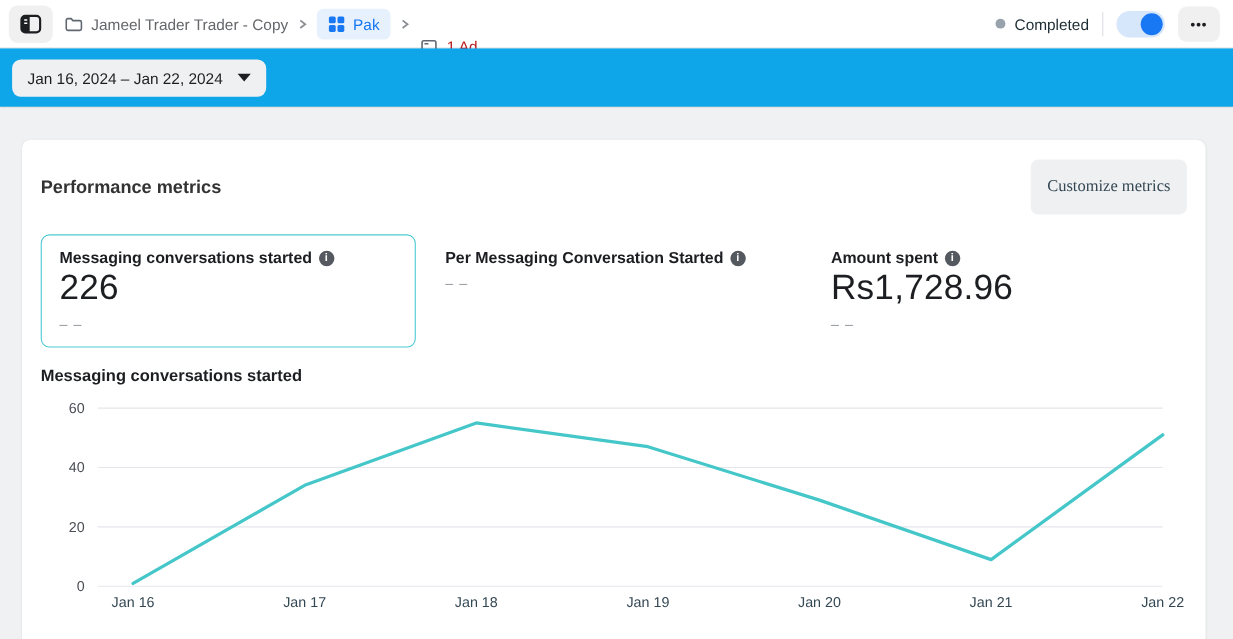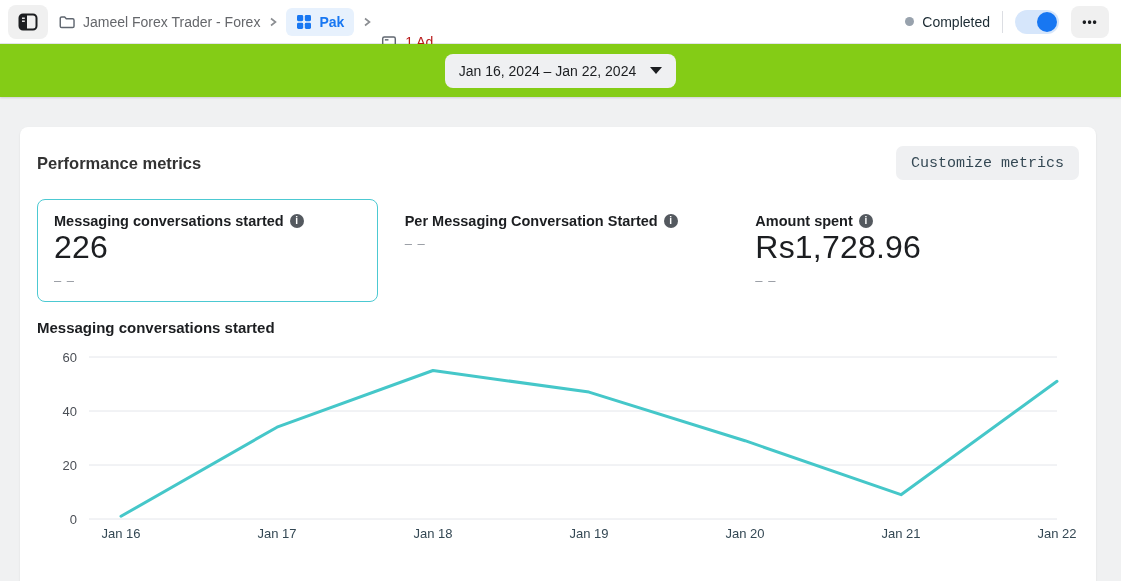--- a/index.html
+++ b/index.html
@@ -19,21 +19,21 @@
   .topbar-left { display: flex; align-items: center; gap: 10px; }
   .icon-btn {
     width: 40px; height: 34px; border: none; border-radius: 8px;
     background: #F0F0F0; display: flex; align-items: center; justify-content: center;
     cursor: pointer;
   }
   .breadcrumb { display: flex; align-items: center; gap: 8px; font-size: 14px; }
   .crumb { display: flex; align-items: center; gap: 7px; color: #65676B; cursor: pointer; }
   .crumb.pill {
     background: #E7F1FD; border-radius: 6px; padding: 6px 10px;
-    color: #1877F2; font-weight: 700;
+    color: #1877F2; font-weight: 400;
   }
   .crumb.ad-crumb { color: #b91c1c; margin-top: 41px; }
   .chev { display: flex; align-items: center; }
 
   .topbar-right { display: flex; align-items: center; gap: 12px; }
   .status { display: flex; align-items: center; gap: 8px; font-size: 14px; color: #1C2B33; }
   .status-dot { width: 9px; height: 9px; border-radius: 50%; background: #98A2AD; }
   .vdivider { width: 1px; height: 22px; background: #DCDEE3; }
   .toggle {
     width: 44px; height: 24px; border-radius: 12px; background: #D6E6FB;
@@ -44,22 +44,22 @@
     border-radius: 50%; background: #1877F2;
   }
   .more-btn {
     min-width: 38px; height: 32px; border: none; border-radius: 8px; background: #F0F0F0;
     font-size: 12px; font-weight: 700; letter-spacing: 1px; color: #1C1E21;
     cursor: pointer; display:flex; align-items:center; justify-content:center; padding: 0 8px;
   }
 
   
   .subbar {
-    height: 53px; background: #84cc16; box-shadow: 0 1px 2px rgba(0,0,0,.14);
-    display: flex; align-items: center; justify-content: center;
+    height: 53px; background: #0ea5e9; box-shadow: 0 1px 2px rgba(0,0,0,.14);
+    display: flex; align-items: center; justify-content: flex-start;
     padding: 0 11px; position: relative; z-index: 2;
   }
   .date-btn {
     height: 34px; border: none; border-radius: 8px; background: #EFF0F2;
     display: flex; align-items: center; gap: 14px; padding: 0 14px;
     font-family: "Liberation Sans", sans-serif;
     font-size: 14px; font-weight: 500; color: #1C1E21; cursor: pointer;
   }
   .caret-down {
     width: 0; height: 0; border-left: 6px solid transparent;
@@ -69,22 +69,22 @@
   
   .main { padding: 30px 25px 0 20px; }
   .card {
     width: 1076px; min-height: 470px; background: #fff; border-radius: 8px;
     box-shadow: 0 1px 2px rgba(0,0,0,.10);
     padding: 18px 17px 20px 17px;
   }
   .card-header { display: flex; align-items: center; justify-content: space-between; min-height: 36px; }
   .card-title { font-size: 16.5px; font-weight: 700; color: #333; }
   .customize-btn {
-    height: 34px; border: none; border-radius: 7px; background: #EFF0F2;
-    padding: 0 15px; font-family: Liberation Mono, monospace;
+    height: 50px; border: none; border-radius: 7px; background: #EFF0F2;
+    padding: 0 15px; font-family: Liberation Serif, serif;
     font-size: 15px; color: #344854; cursor: pointer; text-align: center;
   }
 
   
   .metrics { display: flex; gap: 10px; margin-top: 18px; }
   .metric {
     width: 345px; padding: 13px 16px; border: 1px solid transparent;
     border-radius: 8px; cursor: pointer;
   }
   .metric.selected { border-color: #4CC9D2; }
@@ -118,21 +118,21 @@
         </svg>
       </span>
     </button>
     <nav class="breadcrumb">
       <span class="crumb">
         <span style="display:flex;">
           <svg width="18" height="18" viewBox="0 0 20 20">
             <path d="M2.5 6 a1.6 1.6 0 0 1 1.6 -1.6 h3.3 l1.8 2 h7 a1.6 1.6 0 0 1 1.6 1.6 v6.6 a1.6 1.6 0 0 1 -1.6 1.6 h-12.1 a1.6 1.6 0 0 1 -1.6 -1.6 z" fill="none" stroke="#606770" stroke-width="1.6"></path>
           </svg>
         </span>
-        <span>Jameel Forex Trader - Forex</span>
+        <span>Jameel Trader Trader - Copy</span>
       </span>
       <span class="chev">
         <svg width="10" height="12" viewBox="0 0 10 12">
             <polyline points="3,2.5 7.5,6 3,9.5" fill="none" stroke="#8A8D91" stroke-width="1.6"></polyline>
           </svg>
       </span>
       <span class="crumb pill">
         <span style="display:flex;">
           <svg width="16" height="16" viewBox="0 0 16 16">
             <rect x="1" y="1" width="6.2" height="6.2" rx="1.4" fill="#1877F2"></rect>

